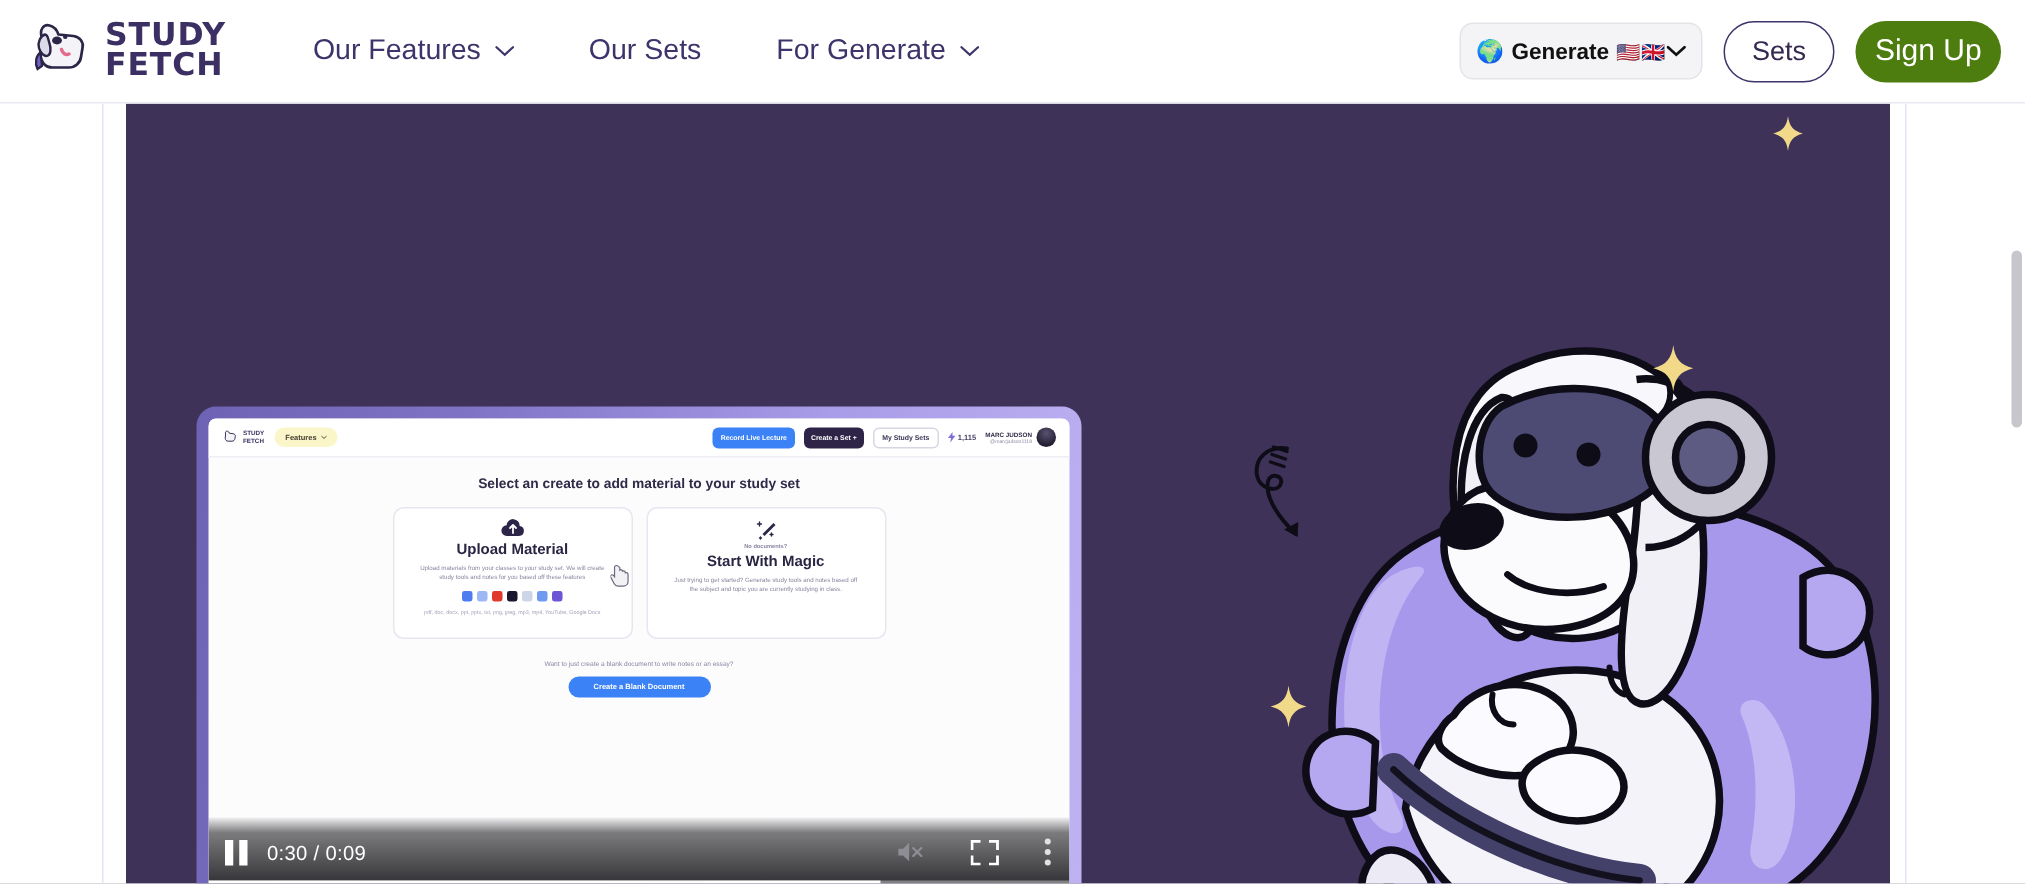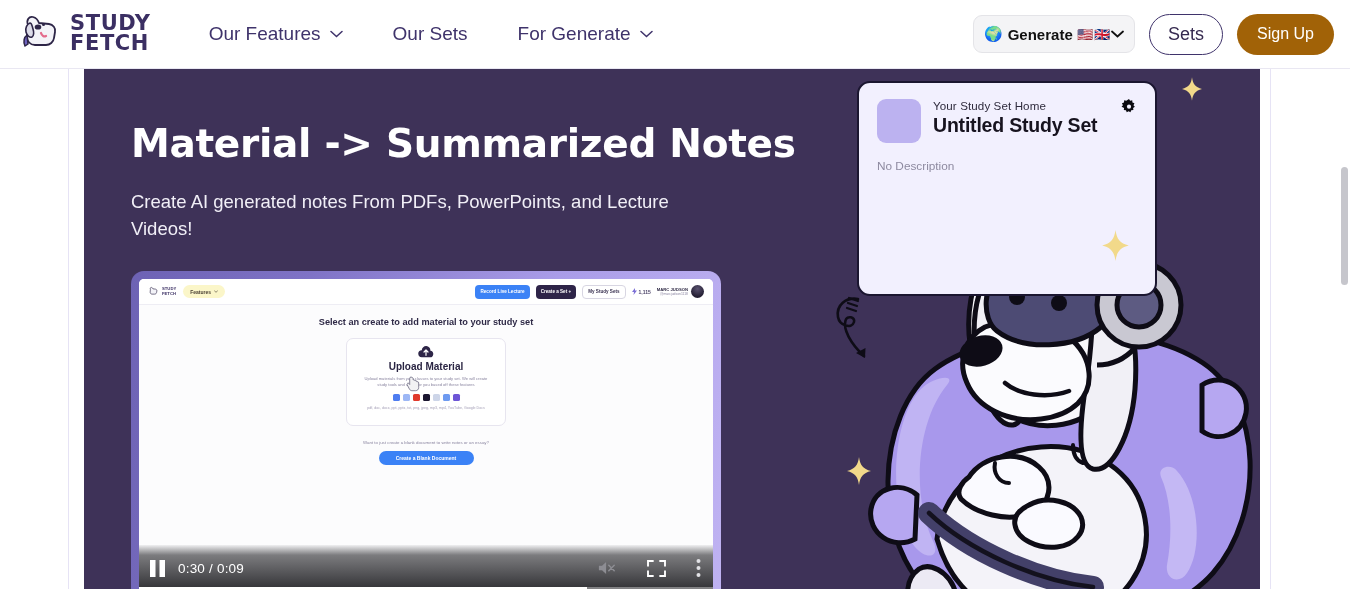--- a/index.html
+++ b/index.html
@@ -52,22 +52,22 @@
   }
   .btn-login {
     width: 74px; height: 41px; border-radius: 22px;
     border: 1.6px solid #3f336b; background: #fff;
     color: #35294f; font-size: 18px; font-weight: 500;
     display: flex; align-items: center; justify-content: center;
     cursor: pointer;
   }
   .btn-signup {
     width: 97px; height: 41px; border-radius: 22px;
-    border: none; background: #a16207;
-    color: #ffffff; font-size: 16px; font-weight: 500;
+    border: none; background: #4d7c0f;
+    color: #ffffff; font-size: 20px; font-weight: 500;
     display: flex; align-items: center; justify-content: center;
     cursor: pointer;
   }
 
   
   .gutter-line {
     position: absolute; top: 69px; left: 68px; width: 1px; height: 520px;
     background: #e6e3f5;
   }
   .gutter-line.right { left: 1270px; }
@@ -263,24 +263,20 @@
       <div class="btn-login">Sets</div>
       <div class="btn-signup">Sign Up</div>
     </div>
   </div>
 
   <div class="gutter-line"></div>
   <div class="gutter-line right"></div>
 
   <div class="hero">
 
-    <div class="hero-left">
-      <div class="hero-title">Material -&gt; Summarized Notes</div>
-      <div class="hero-sub">Create AI generated notes From PDFs, PowerPoints, and Lecture Videos!</div>
-    </div>
 
     <div class="video-wrap">
       <div class="video-inner">
 
         <div class="vid-top">
           <div class="vid-logo">
             <svg class="vid-logo-dog" viewBox="0 0 46 46">
               <path d="M10 14c-2-5 1-9 5-8 3 .7 5 3 6 6l10 1c4 .5 7 4 6 8l-1 6c-.5 4-4 7-8 7H17c-5 0-8-4-8-8z" fill="#f3f3f8" stroke="#2d2547" stroke-width="2.6"></path>
             </svg>
             <div class="vid-logo-txt">
@@ -330,20 +326,29 @@
                 <i style="background:#9db7f5"></i>
                 <i style="background:#e0392b"></i>
                 <i style="background:#1b1630"></i>
                 <i style="background:#cdd5e8"></i>
                 <i style="background:#6e9af0"></i>
                 <i style="background:#6d55d6"></i>
               </div>
               <div class="vid-micro">pdf, doc, docx, ppt, pptx, txt, png, jpeg, mp3, mp4, YouTube, Google Docs</div>
             </div>
 
+            <div class="vid-card">
+              <svg width="16" height="16" viewBox="0 0 24 24">
+                <path d="M19 4 8 15l2 2L21 6z" fill="#2d2547"></path>
+                <path d="M5 3v4M3 5h4M17 14v3M15.5 15.5h3M6 18v2M5 19h2" stroke="#2d2547" stroke-width="1.4" stroke-linecap="round"></path>
+              </svg>
+              <div class="vid-tiny-label">No documents?</div>
+              <div class="vid-card-title">Start With Magic</div>
+              <div class="vid-card-sub">Just trying to get started? Generate study tools and notes based off the subject and topic you are currently studying in class.</div>
+            </div>
           </div>
 
           <div class="vid-foot">
             <div class="vid-foot-q">Want to just create a blank document to write notes or an essay?</div>
             <div class="vid-foot-btn">Create a Blank Document</div>
           </div>
         </div>
 
         <svg class="vid-cursor" viewBox="0 0 14 16">
           <path d="M4 1c-.8 0-1.3.6-1.3 1.3v6.2L2 7.6c-.5-.6-1.4-.6-1.8 0-.3.4-.3.9 0 1.3l2.3 4.3c.5.9 1.4 1.5 2.5 1.5h3.6c1.8 0 3.1-1.4 3.1-3.1V6.9c0-.7-.5-1.2-1.2-1.2-.2 0-.4 0-.6.1 0-.7-.5-1.2-1.2-1.2-.3 0-.5.1-.7.2-.1-.6-.6-1-1.2-1-.2 0-.4 0-.6.2V2.3C5.2 1.6 4.7 1 4 1z" fill="#f2f2f4" stroke="#6b6880" stroke-width=".8"></path>
@@ -378,36 +383,20 @@
             </div>
           </div>
         </div>
 
         <div class="progress-track">
           <div class="progress-fill" style="width:78%"></div>
         </div>
       </div>
     </div>
 
-    <div class="studyset-card">
-      <div class="ss-row">
-        <div class="ss-thumb"></div>
-        <div class="ss-texts">
-          <div class="ss-kicker">Your Study Set Home</div>
-          <div class="ss-title">Untitled Study Set</div>
-        </div>
-        <div class="ss-gear">
-          <svg width="16" height="16" viewBox="0 0 20 20">
-            <path d="M10 0l1.4 2.3 2.6-.6.3 2.6 2.5 1-1.2 2.4 1.7 2-2.2 1.5.4 2.6-2.7.2-1 2.5-2.3-1.3-2.3 1.3-1-2.5-2.7-.2.4-2.6L.7 9.7l1.7-2L1.2 5.3l2.5-1 .3-2.6 2.6.6z" fill="#0b0a10"></path>
-            <circle cx="10" cy="9.6" r="2.6" fill="#f2f0fe"></circle>
-          </svg>
-        </div>
-      </div>
-      <div class="ss-desc">No Description</div>
-    </div>
 
     <svg class="arrow-doodle" width="60" height="82" viewBox="0 0 60 82">
       <path d="M34 4C22 2 12 10 14 22c1.6 9 14 12 16 5 1.5-5-7-7-8.5-1.5C19 34 26 48 40 61" stroke="#0e0c16" stroke-width="2.6" fill="none" stroke-linecap="round"></path>
       <path d="M25 3l9 3M24 8l9 3M23 13l9 3" stroke="#0e0c16" stroke-width="2.2" stroke-linecap="round"></path>
       <path d="M32 58l9 5 .5-10z" fill="#0e0c16"></path>
     </svg>
 
     <svg class="spark" style="left:763px;top:388px" width="24" height="28" viewBox="0 0 24 28">
       <path d="M12 0c1 8 4 12 12 14-8 2-11 6-12 14-1-8-4-12-12-14C8 12 11 8 12 0z" fill="#f2d98a"></path>
     </svg>

